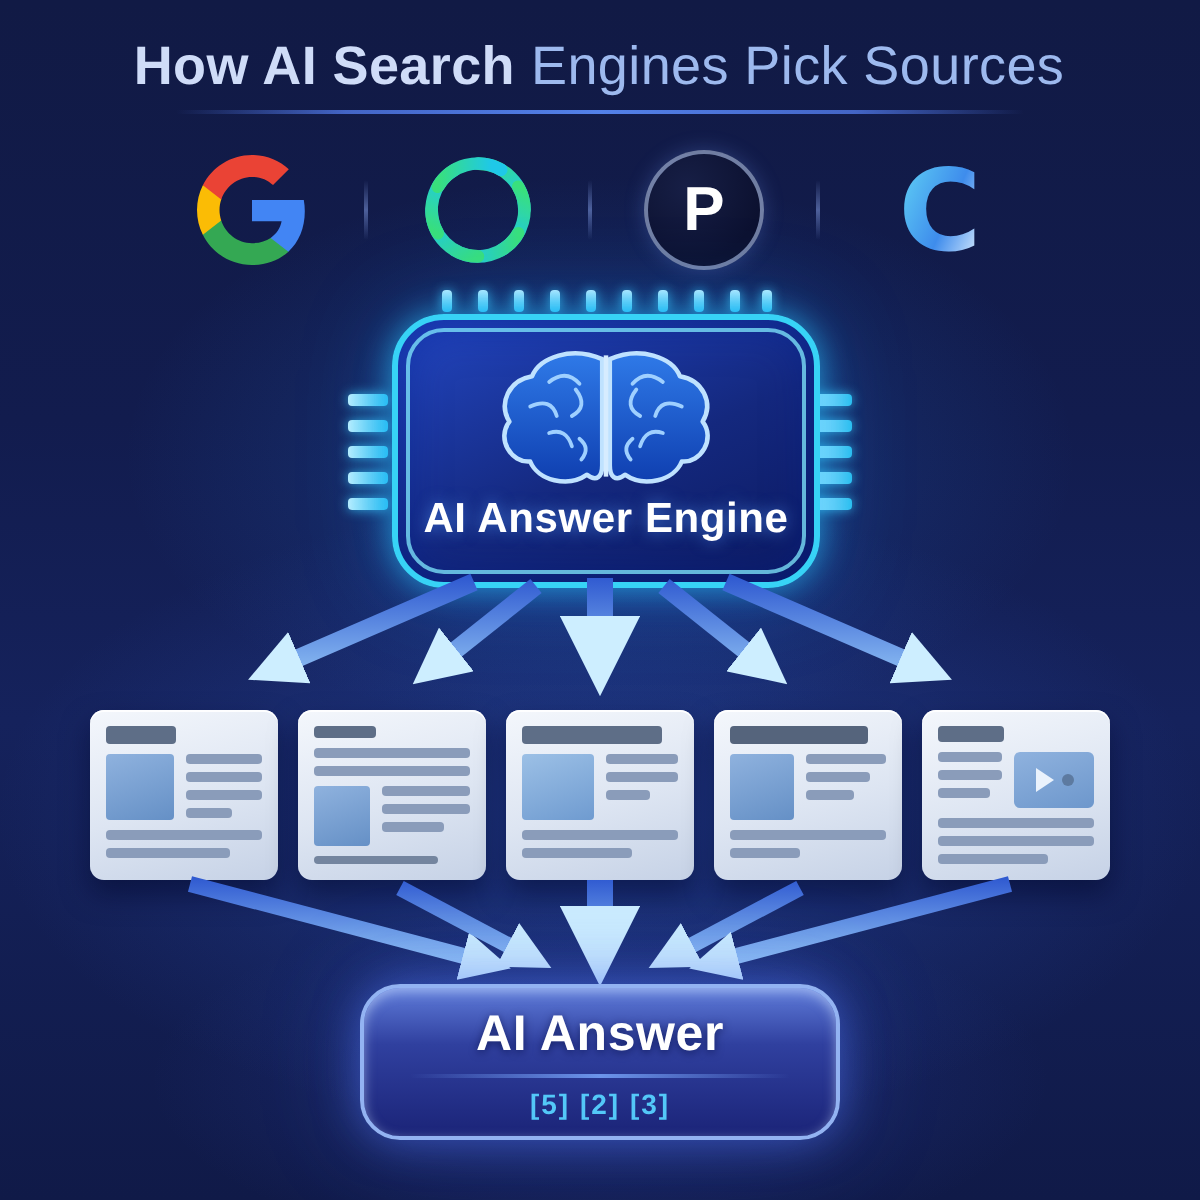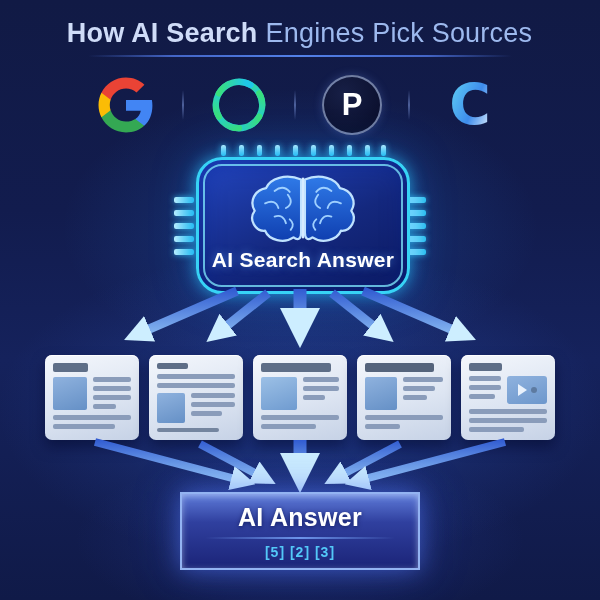--- a/index.html
+++ b/index.html
@@ -48,21 +48,21 @@
   .c-row{display:flex;gap:6px;align-items:flex-start;}
   .c-img{border-radius:2px;background:linear-gradient(160deg,#8fb2de,#6590c6);flex:none;}
   .c-lines{display:flex;flex-direction:column;gap:4px;flex:1;}
   .c-line{height:5px;border-radius:2px;background:#8a9cba;}
   .c-line.dk{background:#74859f;}
   .c-line.s60{width:60%;} .c-line.s70{width:70%;} .c-line.s80{width:80%;} .c-line.s45{width:45%;}
   .c-video{border-radius:3px;background:linear-gradient(160deg,#8fb2de,#6d97cc);flex:none;display:flex;align-items:center;justify-content:center;gap:4px;}
   .c-play{width:0;height:0;border-left:9px solid #eaf2fc;border-top:6px solid transparent;border-bottom:6px solid transparent;}
   .c-dot{width:6px;height:6px;border-radius:50%;background:#5d7aa0;}
   
-  .answer{position:absolute;left:180px;top:492px;width:240px;height:78px;border-radius:0;
+  .answer{position:absolute;left:180px;top:492px;width:240px;height:78px;border-radius:20px;
     border:2px solid #93b3f2;box-sizing:border-box;
     background:linear-gradient(180deg,#5f7cda 0%,#30409f 38%,#1b2478 100%);
     box-shadow:0 0 22px rgba(90,125,255,.5),0 0 50px rgba(60,90,220,.3), inset 0 2px 6px rgba(205,225,255,.55);
     display:flex;flex-direction:column;align-items:center;justify-content:center;gap:5px;}
   .answer-title{color:#ffffff;font-weight:bold;font-size:25px;letter-spacing:.3px;text-shadow:0 1px 4px rgba(0,10,60,.6);}
   .answer-divider{width:190px;height:2px;border-radius:2px;
     background:linear-gradient(90deg,rgba(110,150,240,0),rgba(120,165,250,.85),rgba(110,150,240,0));}
   .answer-cites{color:#53c8f8;font-weight:bold;font-size:14px;letter-spacing:1px;}
 </style>
 </head>
@@ -167,21 +167,21 @@
           <path d="M44 24 q 7 9 -2 14"></path>
           <path d="M46 50 q 6 5 1 11"></path>
           <path d="M90 20 q -9 -7 -16 1"></path>
           <path d="M100 33 q -11 -5 -14 5"></path>
           <path d="M90 47 q -9 -3 -12 7"></path>
           <path d="M76 24 q -7 9 2 14"></path>
           <path d="M74 50 q -6 5 -1 11"></path>
         </g>
         <path d="M60 6 V 70" stroke="#d6ecff" stroke-width="2.4"></path>
       </svg>
-      <div class="chip-label">AI Search Answer</div>
+      <div class="chip-label">AI Answer Engine</div>
     </div>
   </div>
 
   <svg class="arrows" style="top:286px" width="600" height="70" viewBox="0 0 600 70" aria-hidden="true">
     <defs>
       <linearGradient id="agTop" x1="0" y1="0" x2="0" y2="70" gradientUnits="userSpaceOnUse">
         <stop offset="0" stop-color="#2b55cf"></stop>
           <stop offset="1" stop-color="#aee2ff"></stop>
       </linearGradient>
       <marker id="hTop" viewBox="0 0 10 10" refX="6.5" refY="5" markerWidth="3.1" markerHeight="3.1" orient="auto">

